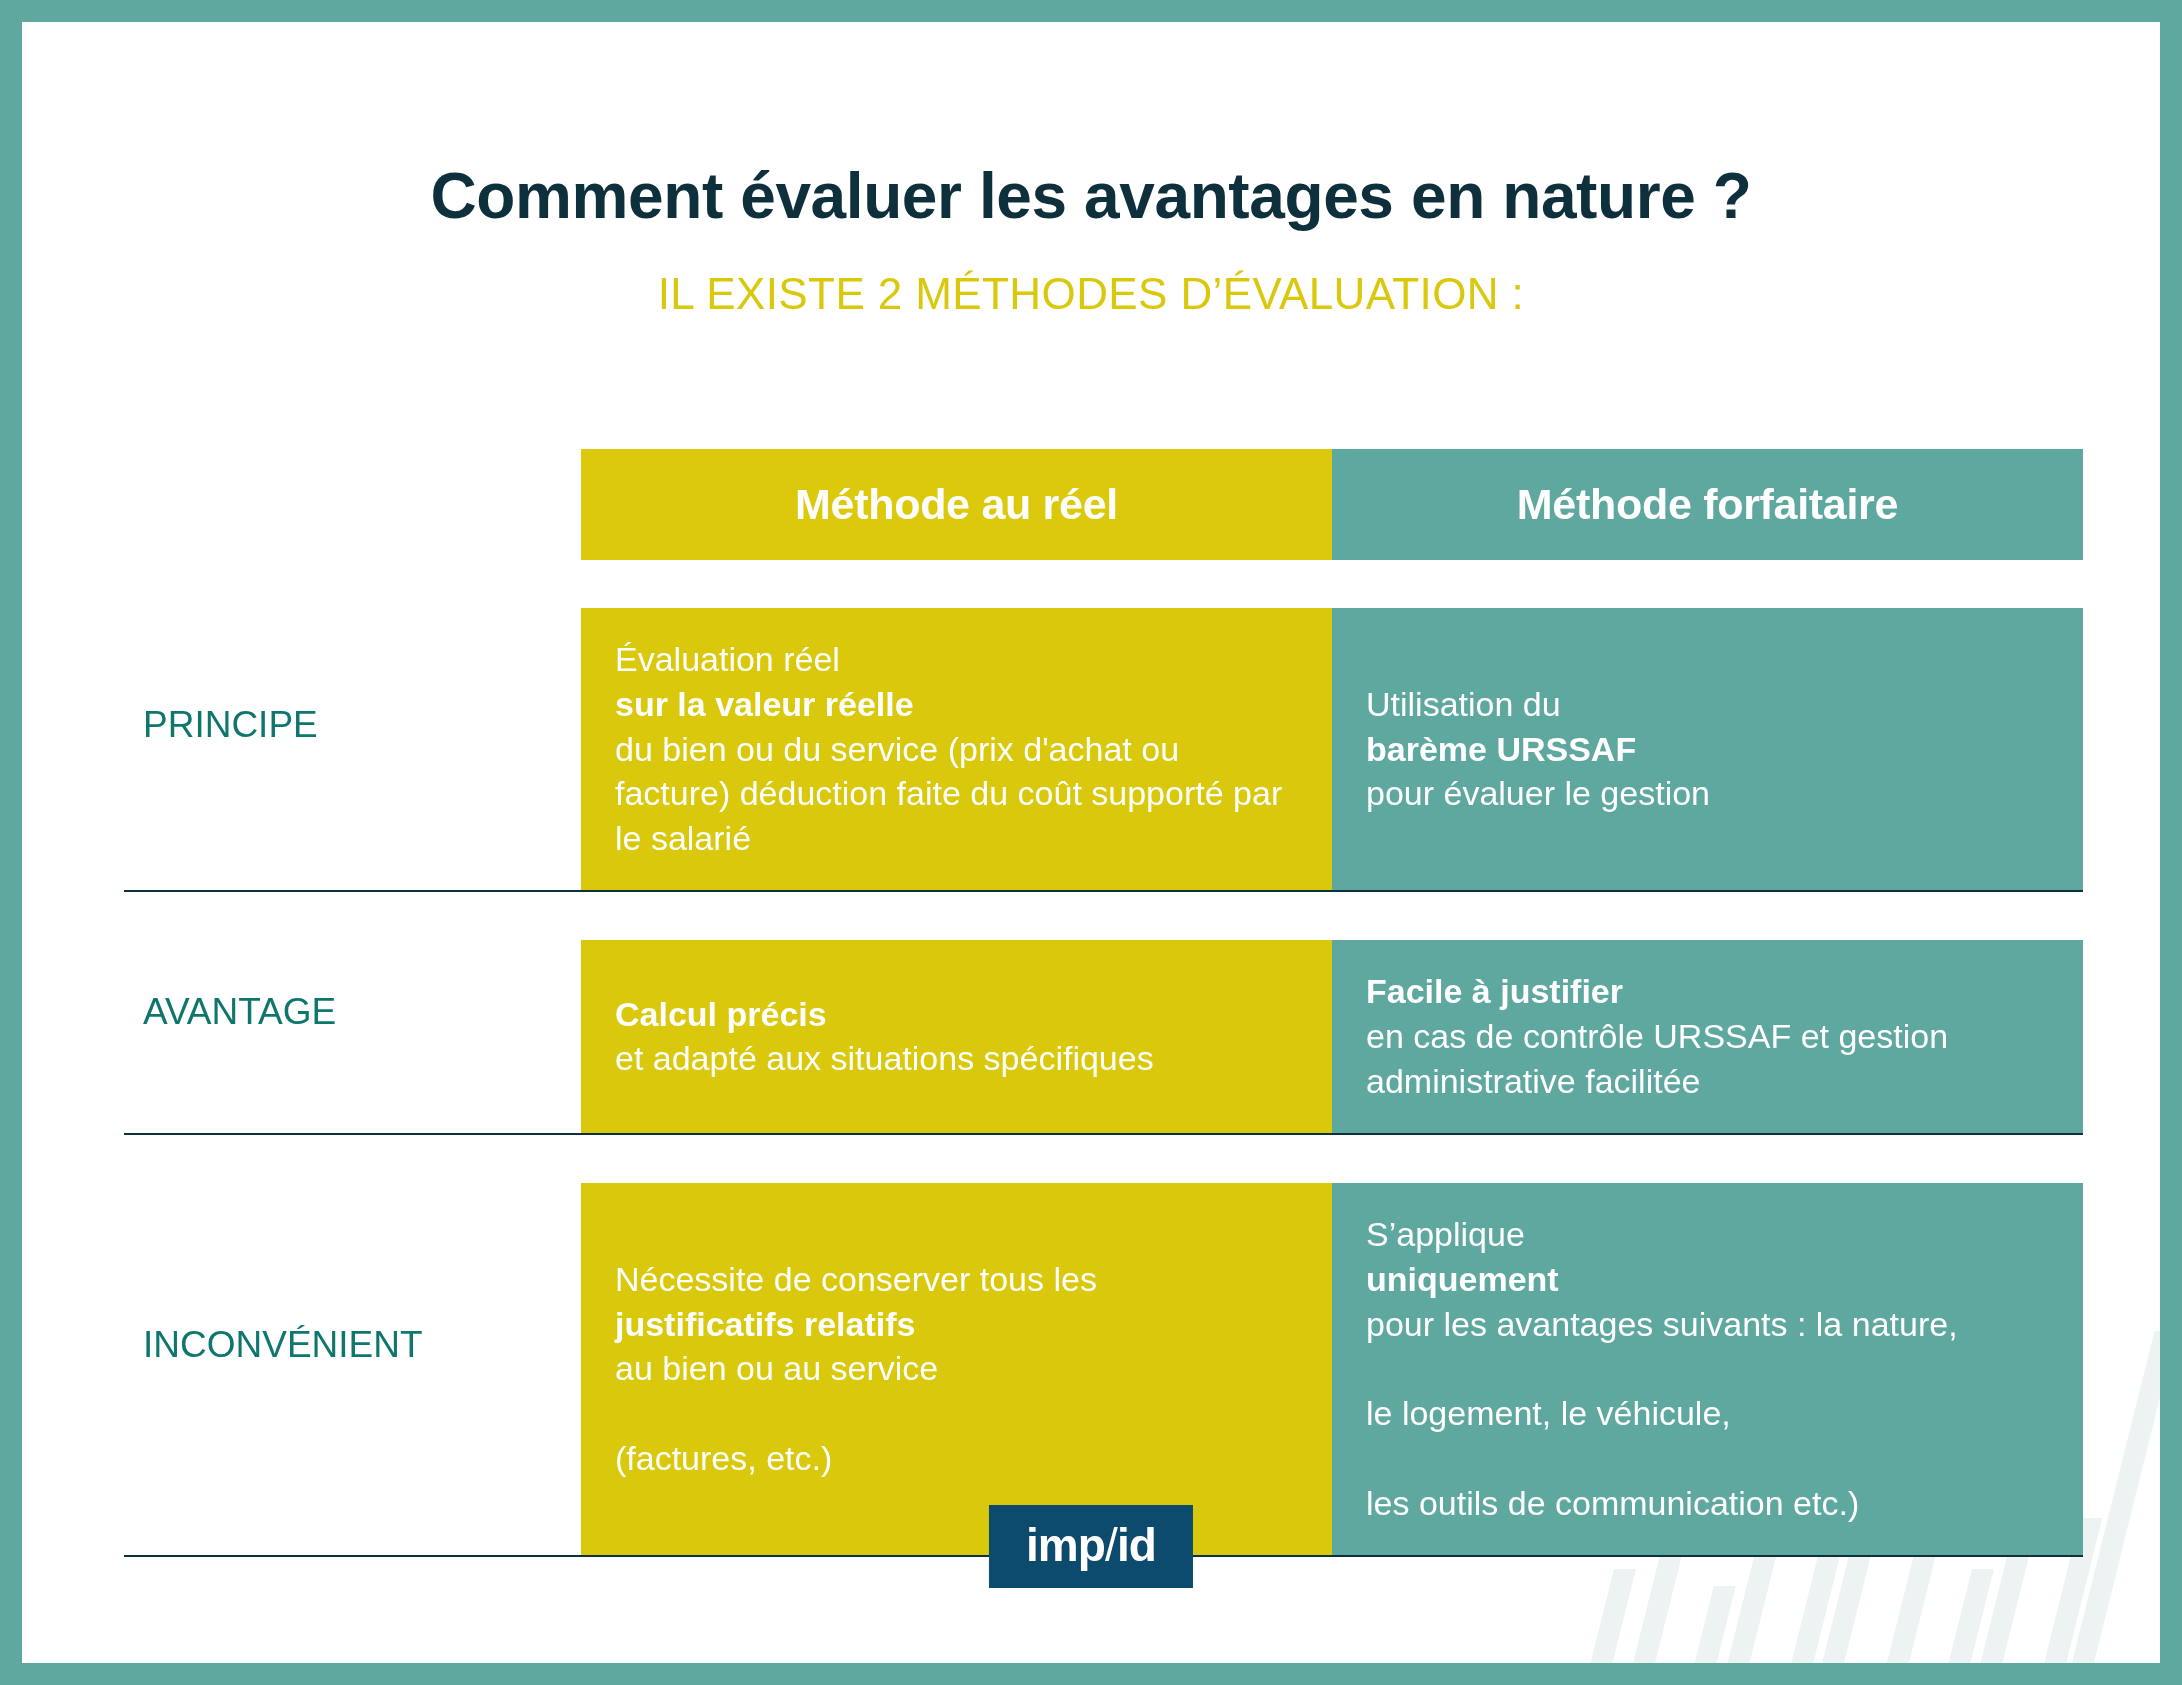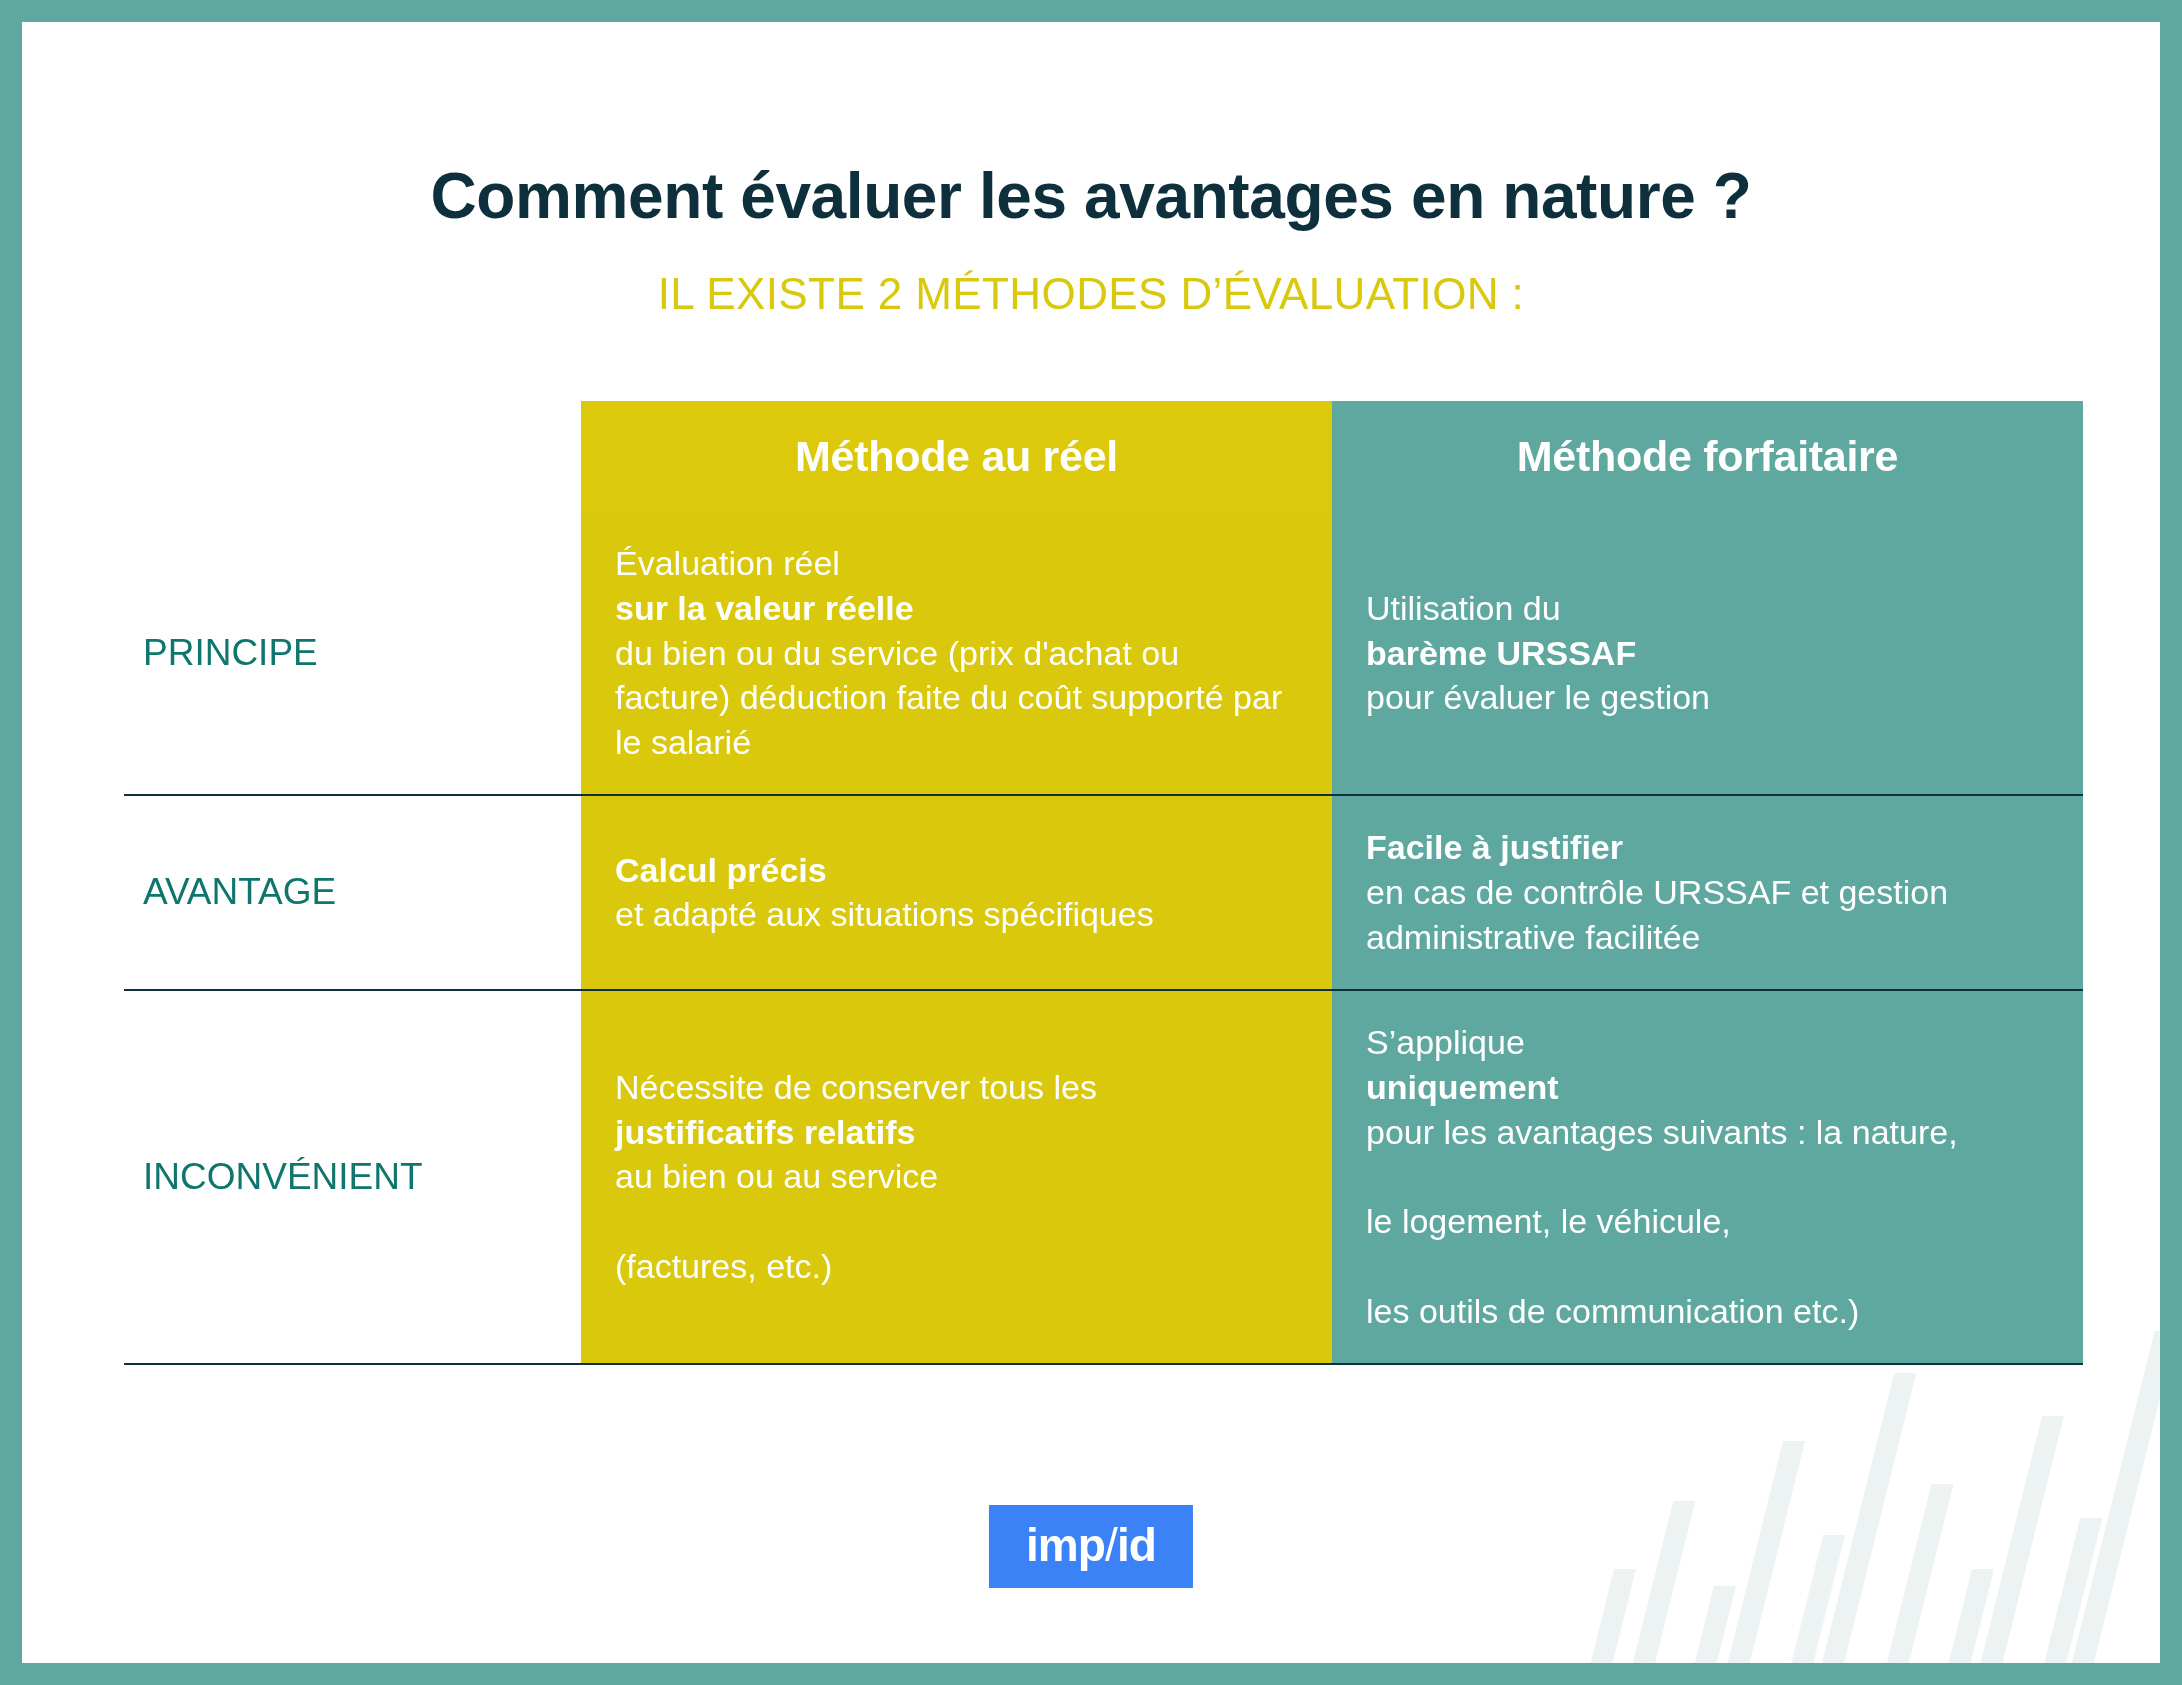--- a/index.html
+++ b/index.html
@@ -90,20 +90,21 @@
   .cell {
     flex: 1 1 0;
     box-sizing: border-box;
     padding: 29px 34px;
     color: #FFFFFF;
     font-size: 34px;
     line-height: 1.32;
     display: flex;
     flex-direction: column;
     justify-content: center;
+    margin-top: 48px;
   }
   .cell.real { background: #D9C80B; }
   .cell.forf { background: #5FA8A0; }
   .cell.head {
     padding: 27px 0;
     align-items: center;
     justify-content: center;
     font-size: 43px;
     font-weight: bold;
     letter-spacing: -0.3px;
@@ -113,21 +114,21 @@
   .cellsep {
     border-bottom: 2.6px solid #0E2F3C;
   }
   .b { font-weight: bold; }
 
   .logo {
     position: absolute;
     left: 50%;
     transform: translateX(-50%);
     bottom: 75px;
-    background: #3b82f6;
+    background: #0c4a6e;
     color: #FFFFFF;
     padding: 17px 37px 20.4px;
     font-size: 46px;
     font-weight: bold;
     letter-spacing: -0.9px;
     line-height: 1;
   }
   .logo .slash { font-weight: normal; }
 </style>
 </head>

